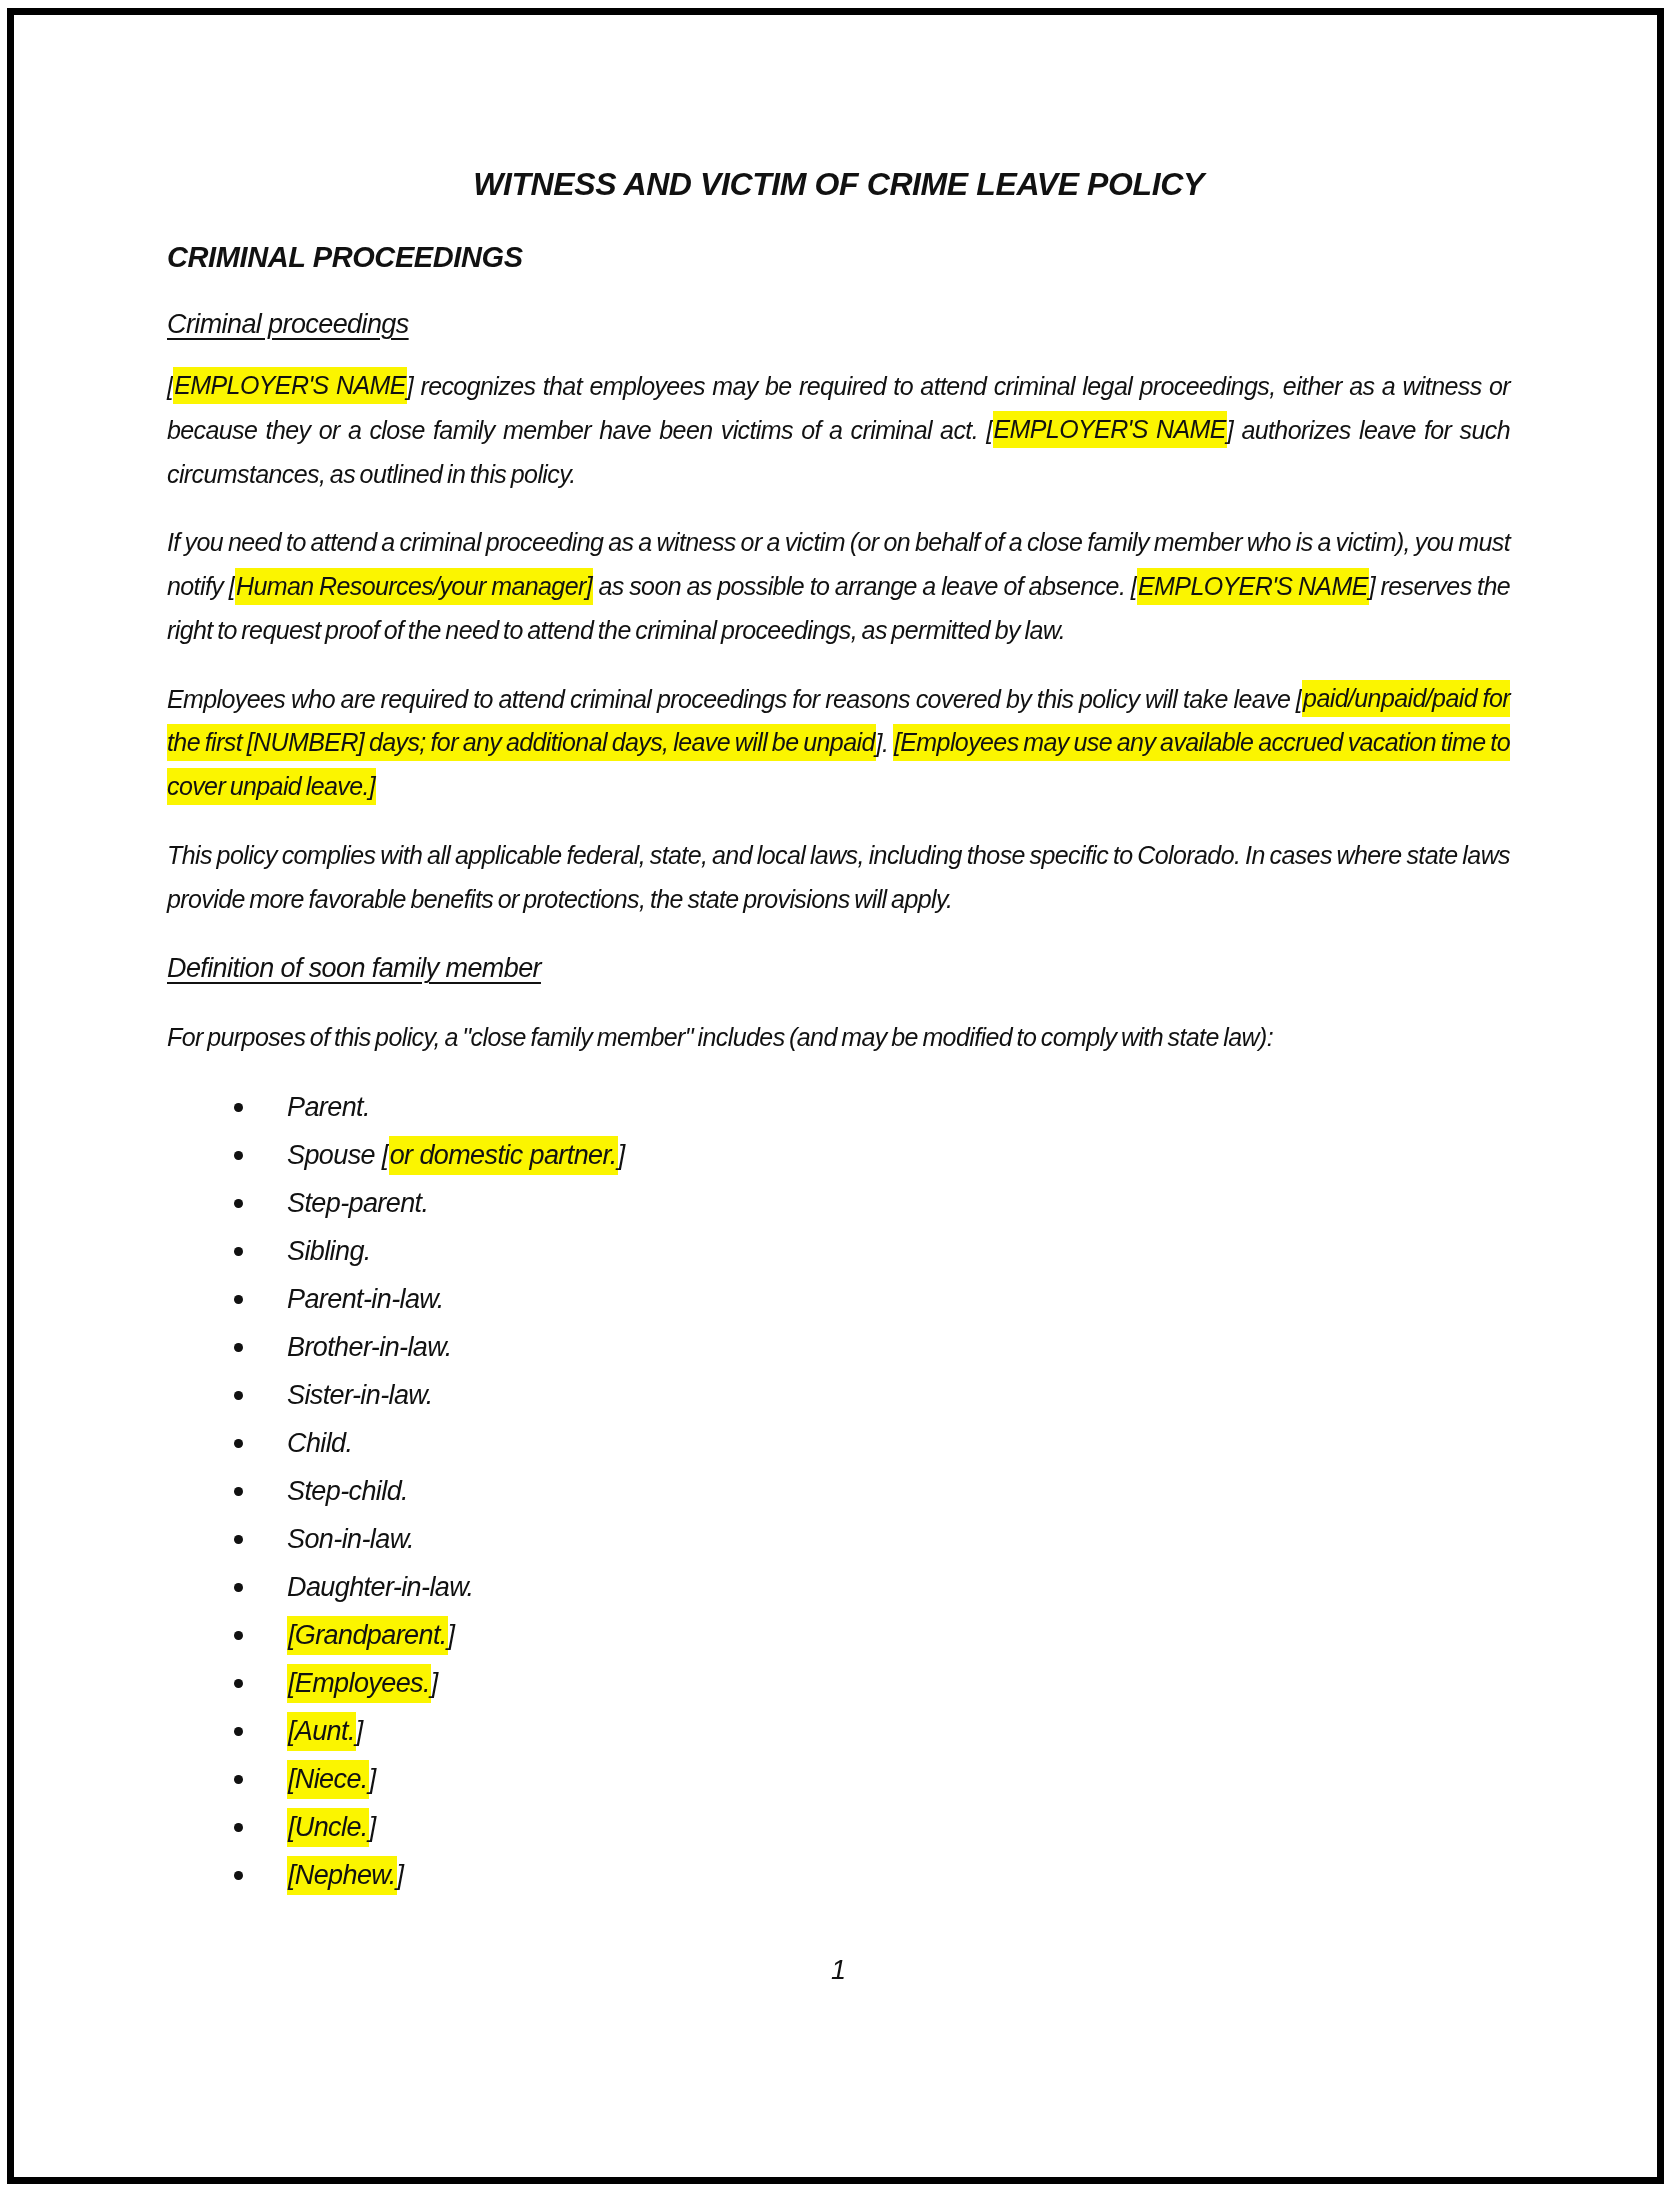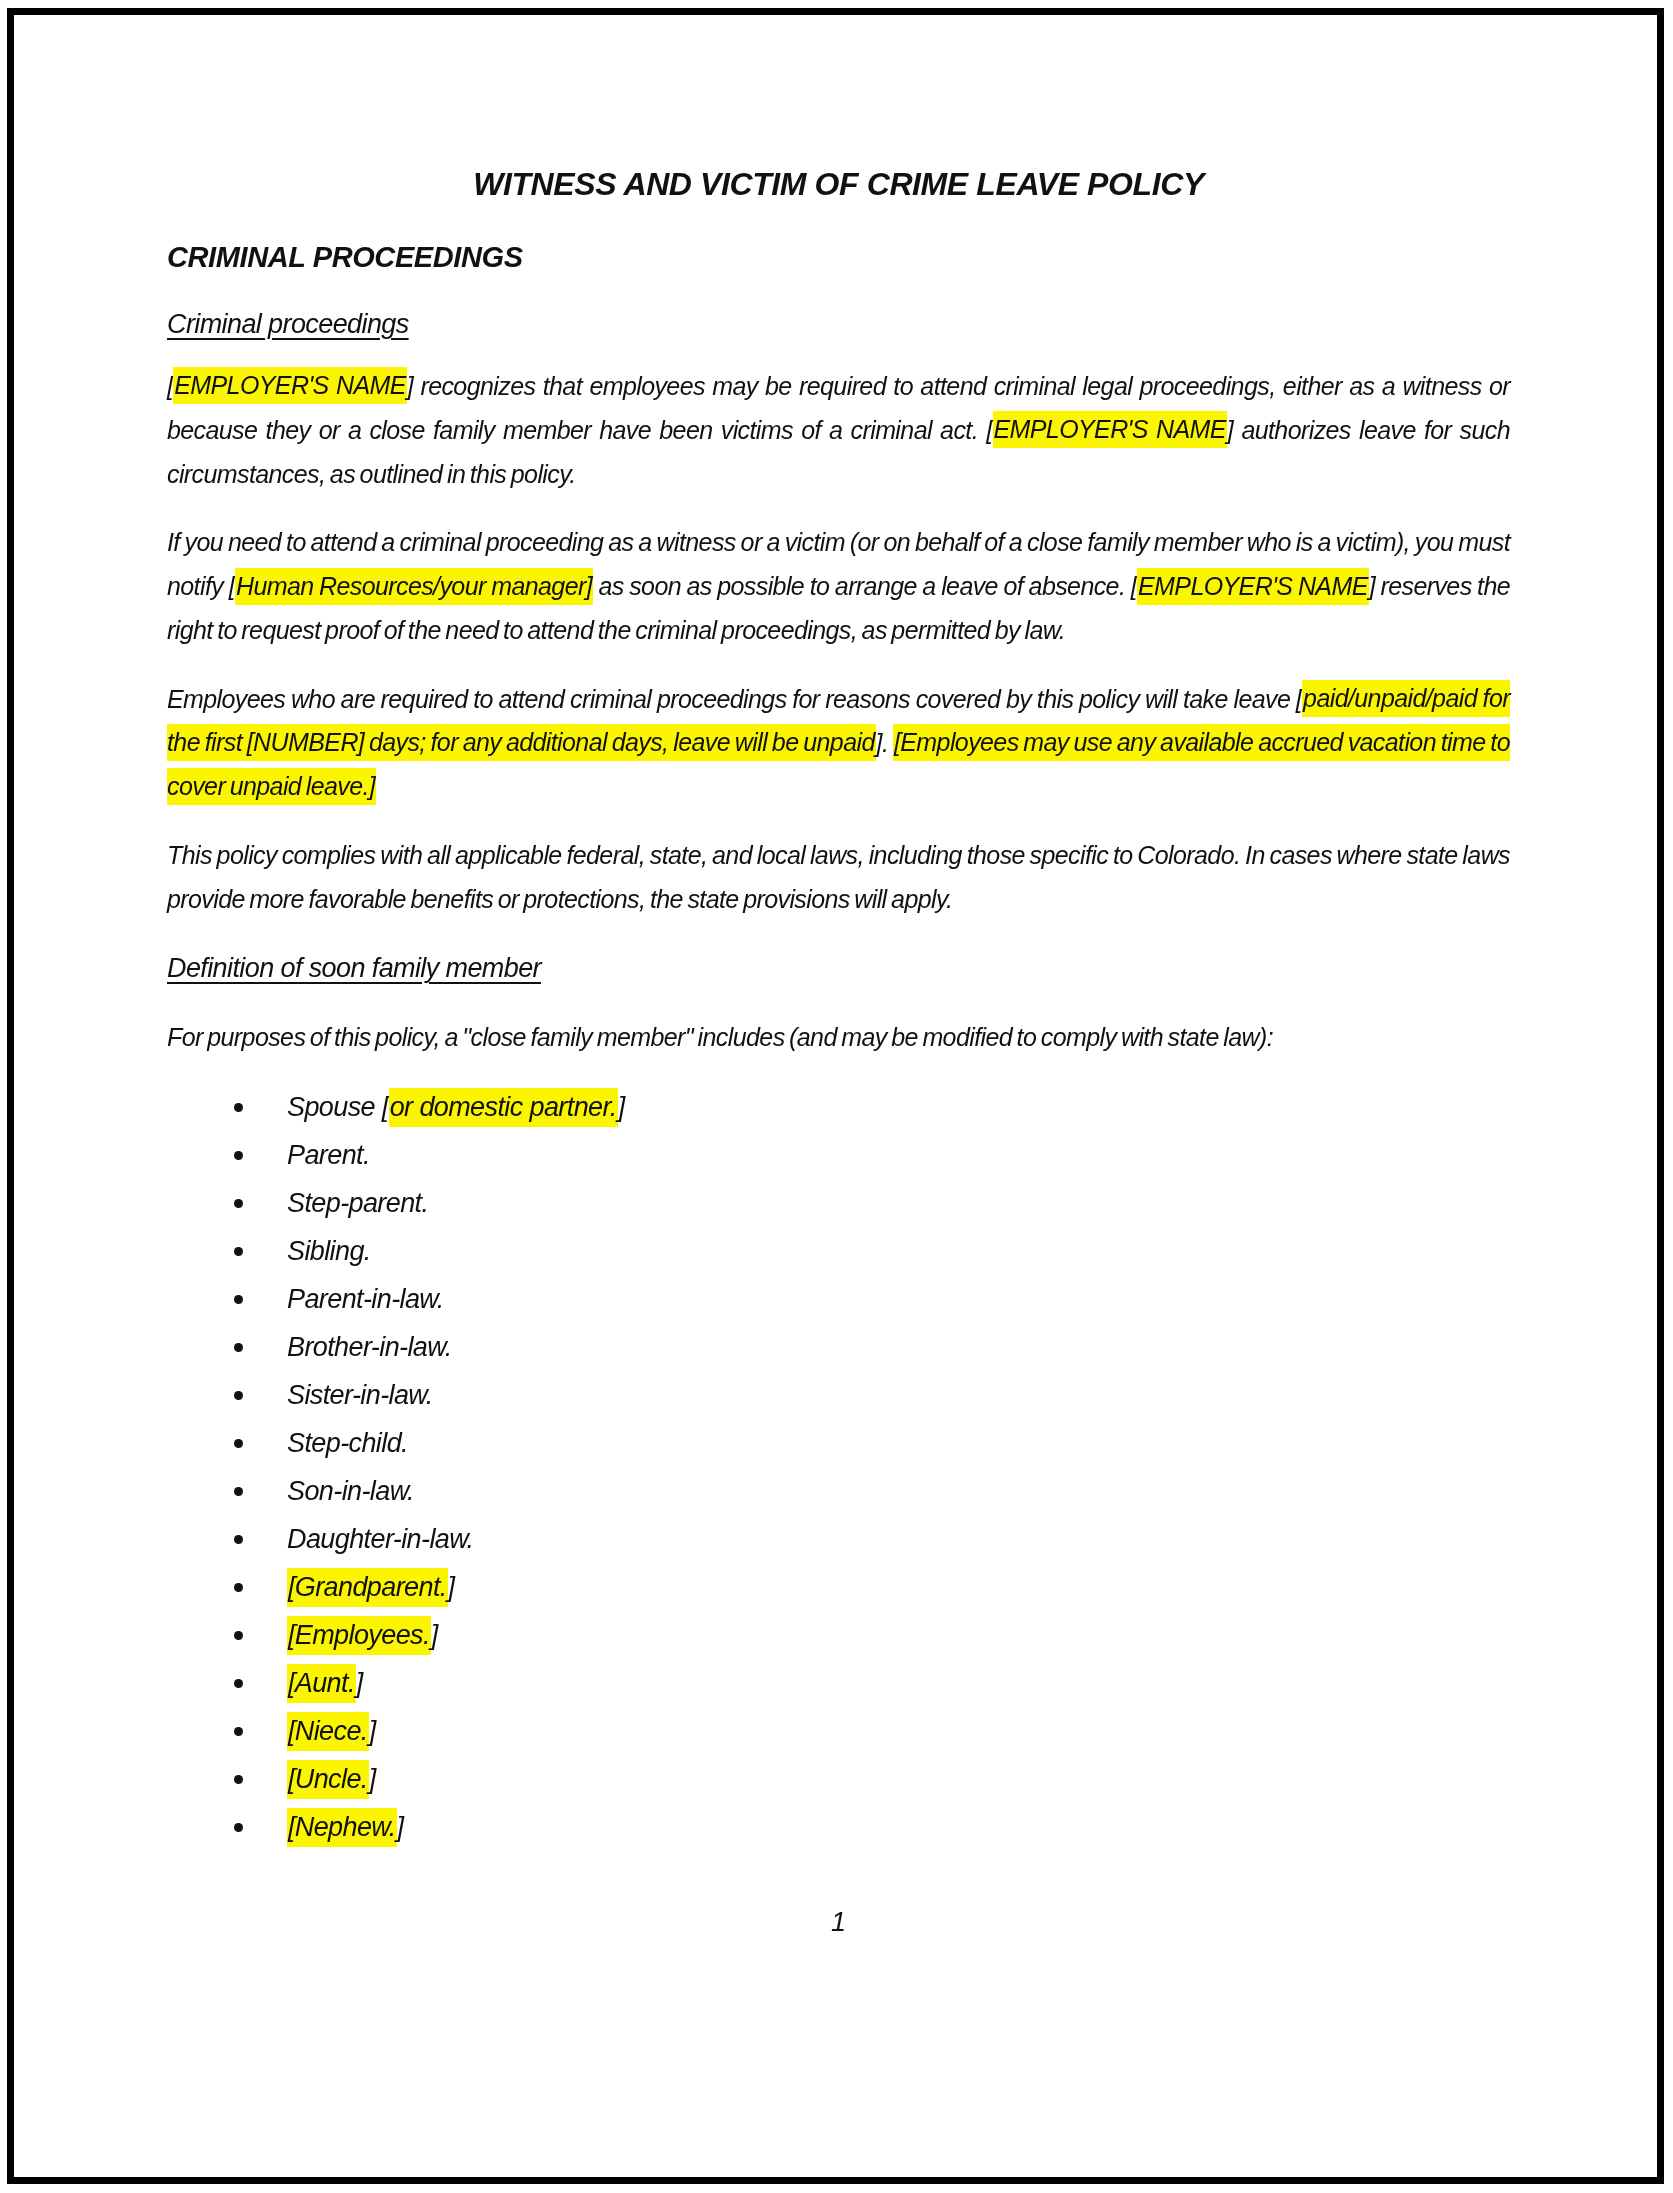--- a/index.html
+++ b/index.html
@@ -117,27 +117,28 @@
 
     <p class="para"><span>Employees who are required to attend criminal proceedings for reasons covered by this policy will take leave [</span><span class="hl">paid/unpaid/paid for the first [NUMBER] days; for any additional days, leave will be unpaid</span><span>]. </span><span class="hl">[Employees may use any available accrued vacation time to cover unpaid leave.]</span></p>
 
     <p class="para gap-sm"><span>This policy complies with all applicable federal, state, and local laws, including those specific to Colorado. In cases where state laws provide more favorable benefits or protections, the state provisions will apply.</span></p>
 
     <div class="h-underline gap-lg">Definition of soon family member</div>
 
     <p class="para"><span>For purposes of this policy, a "close family member" includes (and may be modified to comply with state law):</span></p>
 
     <ul class="fam-list">
+        <li><span>Parent.</span></li>
         <li><span>Spouse [</span><span class="hl">or domestic partner.</span><span>]</span></li>
-        <li><span>Parent.</span></li>
         <li><span>Step-parent.</span></li>
         <li><span>Sibling.</span></li>
         <li><span>Parent-in-law.</span></li>
         <li><span>Brother-in-law.</span></li>
         <li><span>Sister-in-law.</span></li>
+        <li><span>Child.</span></li>
         <li><span>Step-child.</span></li>
         <li><span>Son-in-law.</span></li>
         <li><span>Daughter-in-law.</span></li>
         <li><span class="hl">[Grandparent.</span><span>]</span></li>
         <li><span class="hl">[Employees.</span><span>]</span></li>
         <li><span class="hl">[Aunt.</span><span>]</span></li>
         <li><span class="hl">[Niece.</span><span>]</span></li>
         <li><span class="hl">[Uncle.</span><span>]</span></li>
         <li><span class="hl">[Nephew.</span><span>]</span></li>
       </ul>

